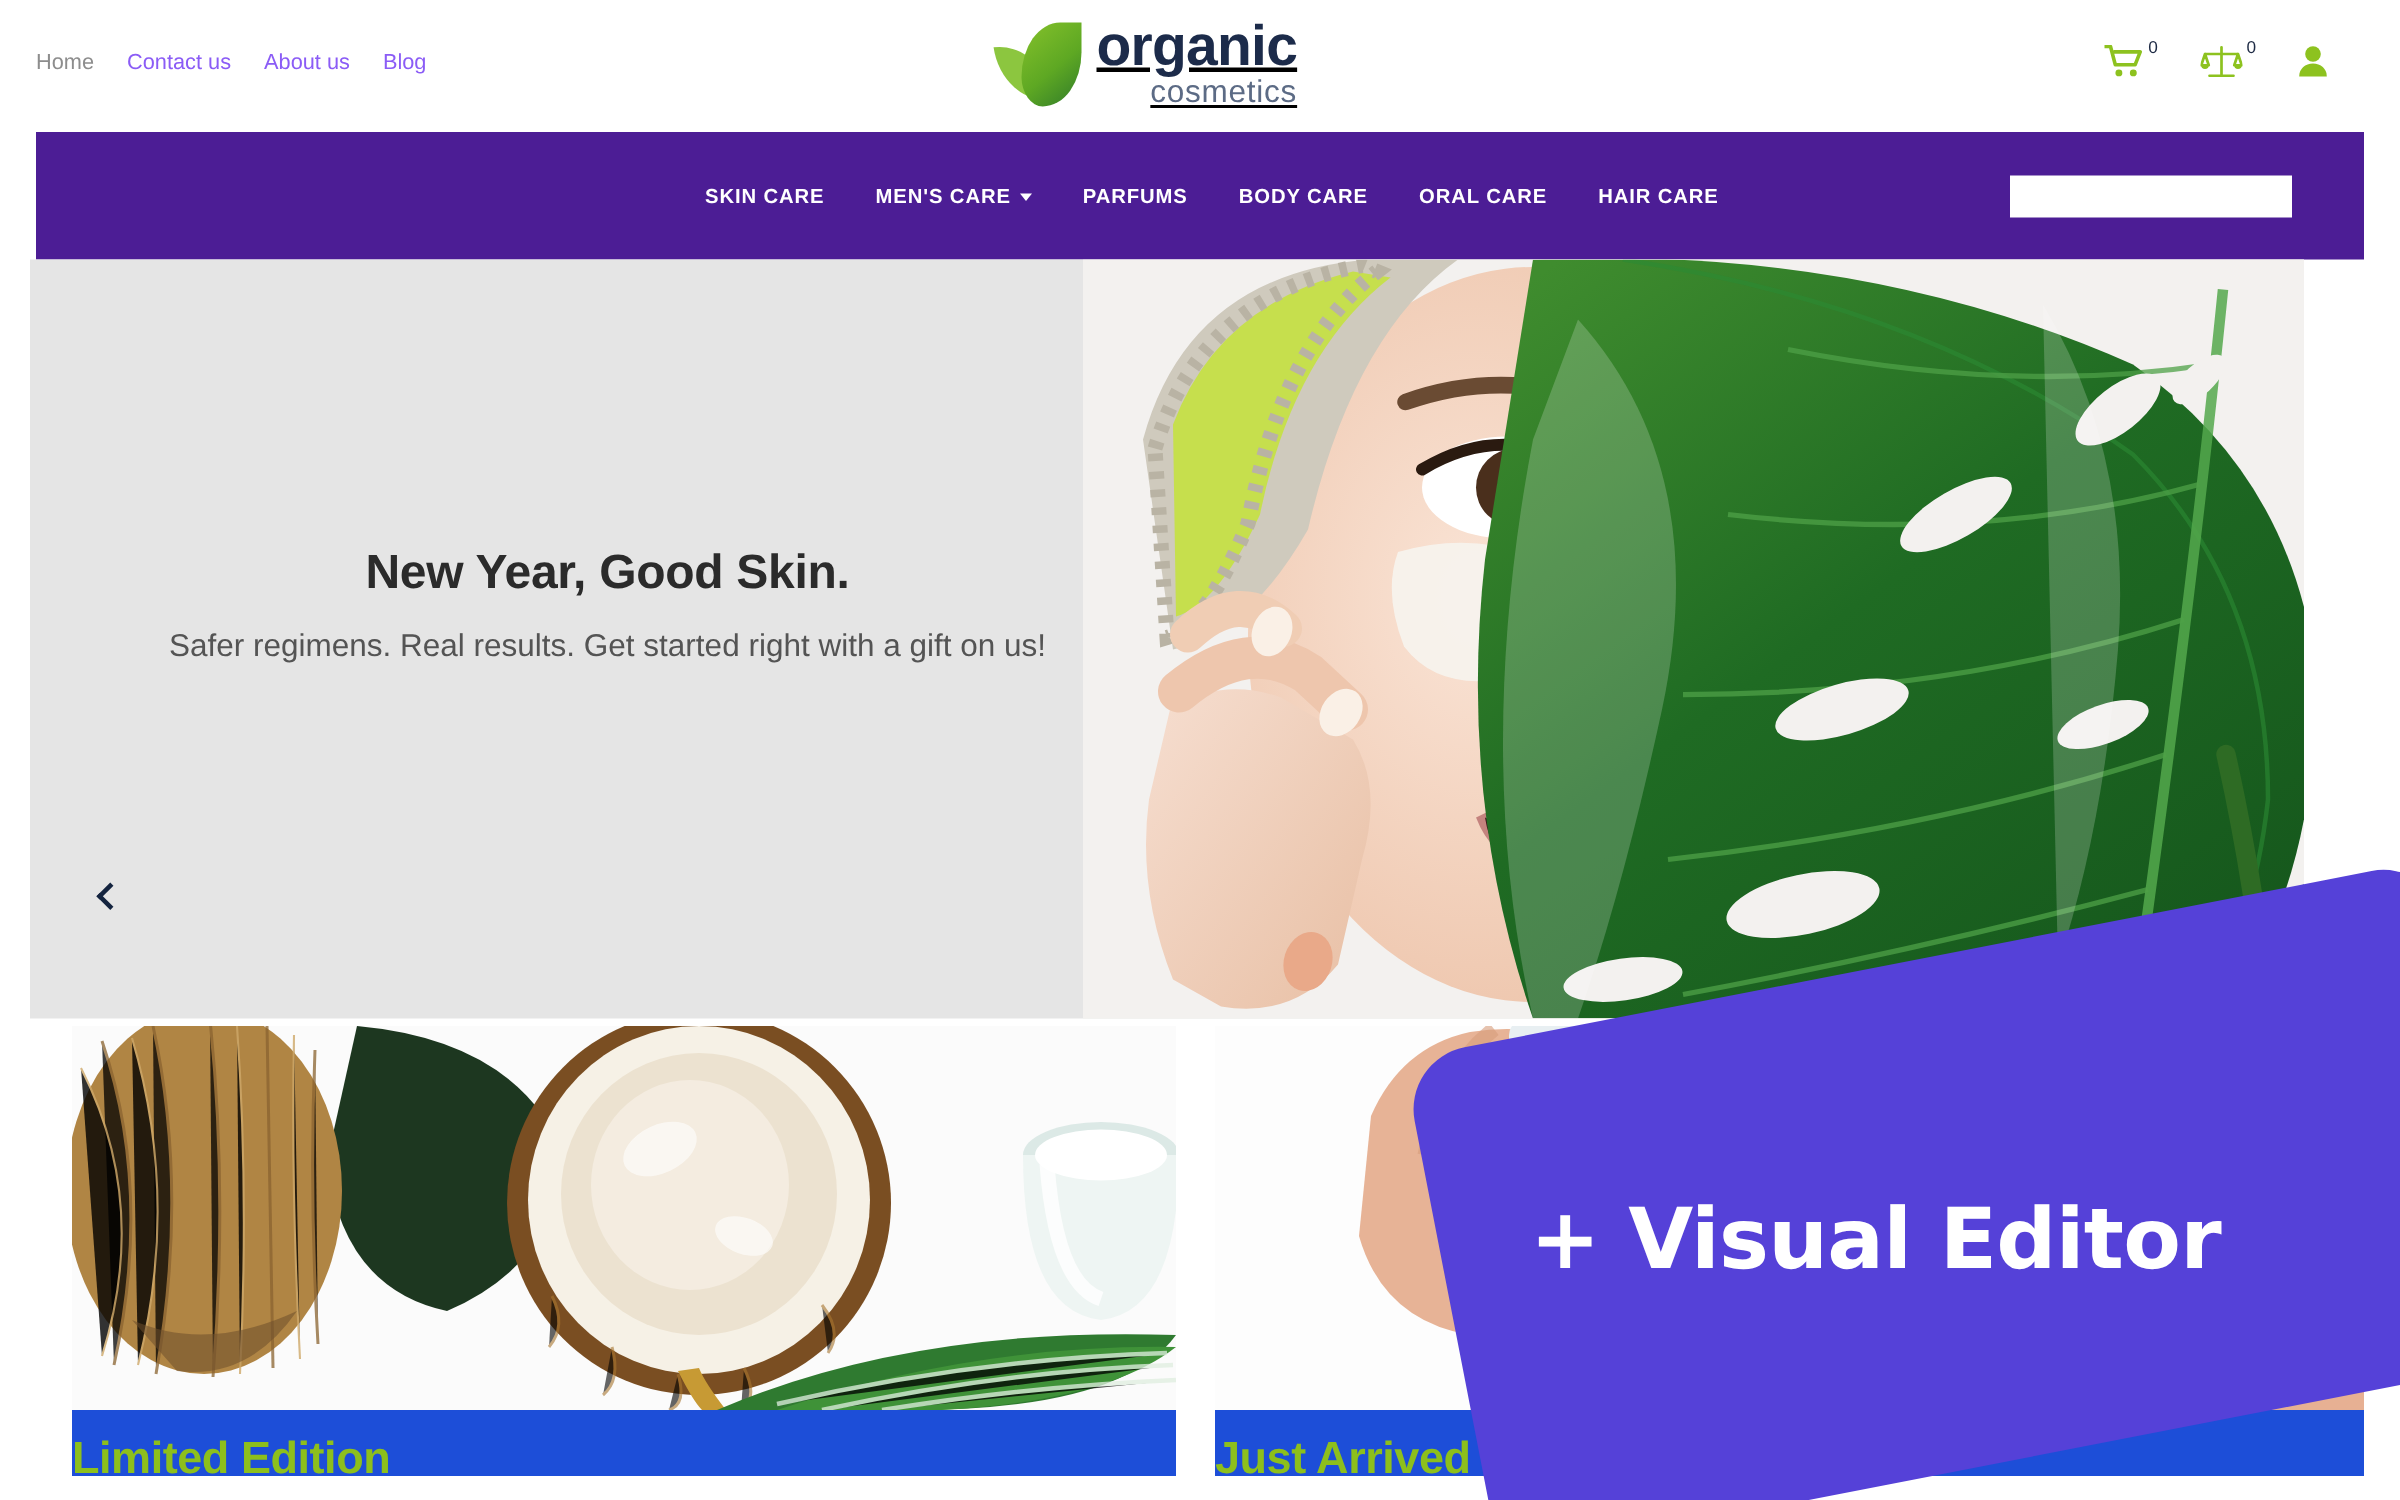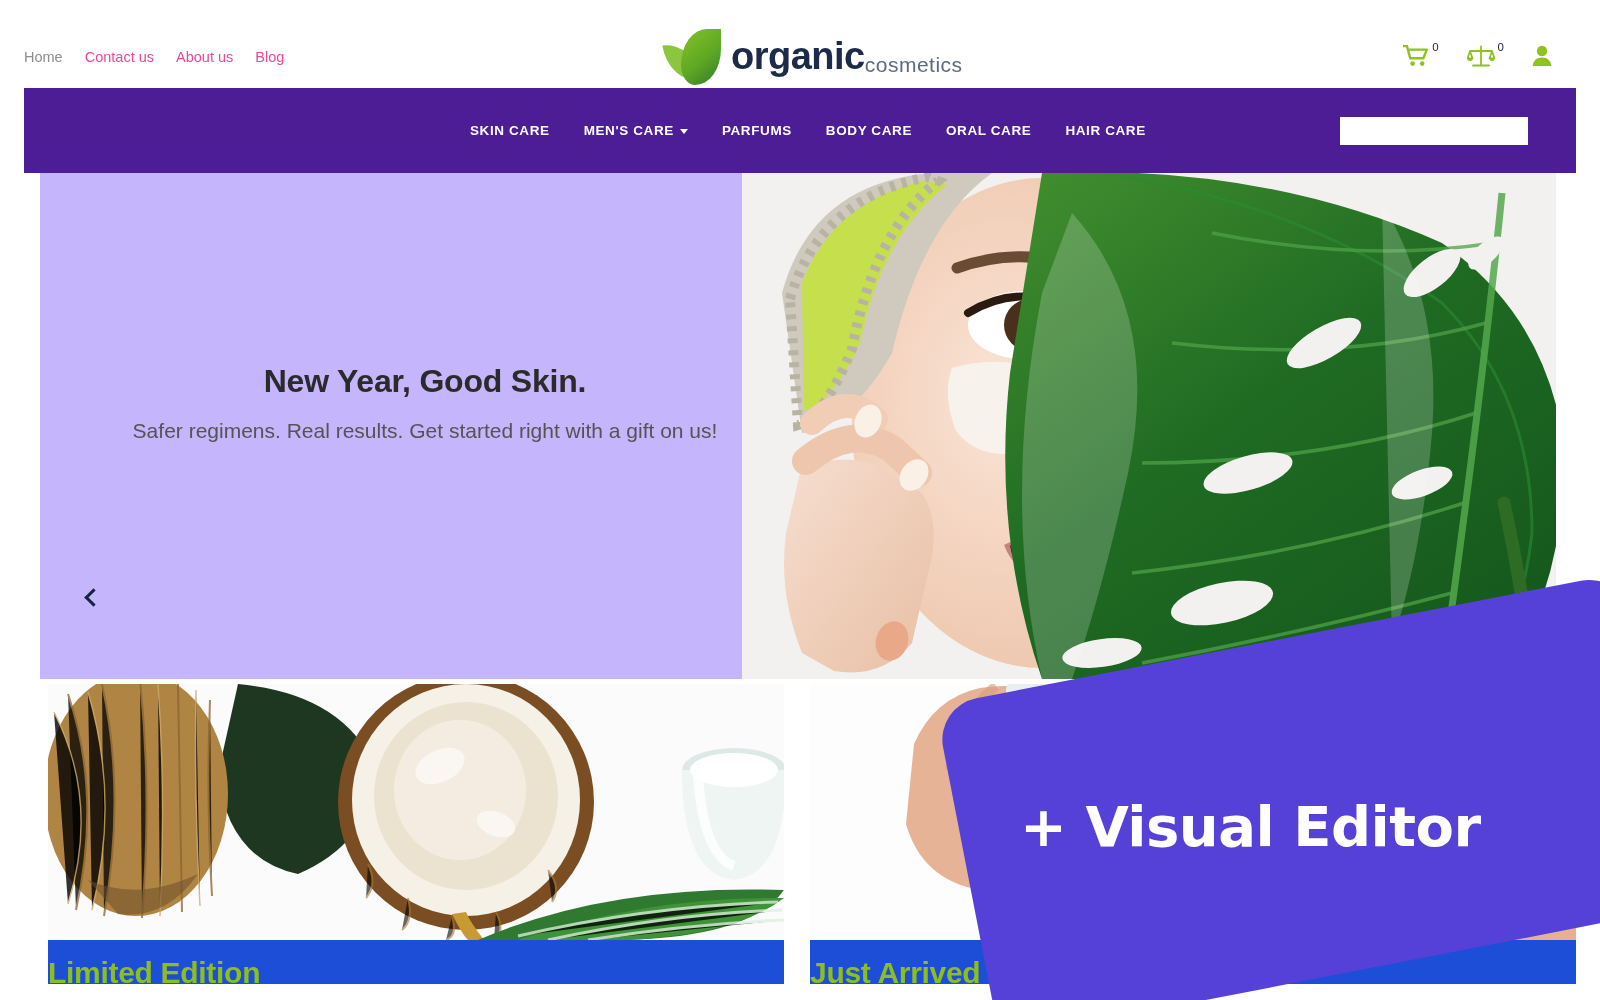--- a/index.html
+++ b/index.html
@@ -11,31 +11,31 @@
   }
   #page {
     position: relative;
     width: 1600px; height: 1000px;
     background: #ffffff;
     overflow: hidden;
   }
 
   
   .topbar {
-    position: absolute; left: 0; top: 15px;
+    position: absolute; left: 0; top: 0;
     width: 1600px; height: 88px;
     background: #ffffff;
   }
   .top-links {
     position: absolute; left: 24px; top: 34px;
     display: flex; align-items: center; gap: 22px;
   }
   .top-links a {
     font-size: 14.5px;
-    color: #ec4899;
+    color: #8b5cf6;
     text-decoration: none;
     white-space: nowrap;
   }
   .top-links a.muted { color: #8d8d8d; }
 
   
   .logo {
     position: absolute; left: 665px; top: 12px;
     display: flex; align-items: center; gap: 10px;
   }
@@ -46,21 +46,21 @@
     background: #8CC63F;
     border-radius: 0 100% 0 100%;
     transform: rotate(-8deg);
   }
   .leaf-front {
     position: absolute; left: 16px; top: 2px;
     width: 40px; height: 56px;
     background: linear-gradient(140deg,#86C22B 0%,#5EA823 55%,#2F7A2A 100%);
     border-radius: 100% 0 100% 55%;
   }
-  .logo-text { display: flex; flex-direction: row; line-height: 1; }
+  .logo-text { display: flex; flex-direction: column; line-height: 1; text-decoration: underline; }
   .logo-main {
     font-size: 38px; font-weight: bold; color: #1c2b4a;
     letter-spacing: -0.5px;
   }
   .logo-sub {
     font-size: 21px; color: #5c6b85; letter-spacing: 0.5px;
     margin-top: 1px; align-self: flex-end;
   }
 
   
@@ -103,23 +103,23 @@
     display: flex; align-items: center; justify-content: flex-end;
     padding-right: 6px;
   }
   .searchbox input {
     border: none; outline: none; flex: 1; height: 100%;
     font-size: 13px; padding-left: 8px; color: #333; background: transparent;
   }
 
   
   .hero {
-    position: absolute; left: 40px; top: 173px;
+    position: absolute; left: 20px; top: 173px;
     width: 1516px; height: 506px;
-    background: #c4b5fd;
+    background: #e5e5e5;
     overflow: hidden;
   }
   .hero-text {
     position: absolute; left: 0; top: 190px;
     width: 770px; text-align: center;
     padding: 0 90px;
   }
   .hero-title {
     font-size: 32px; font-weight: bold; color: #2b2b2b;
     letter-spacing: -0.2px;

